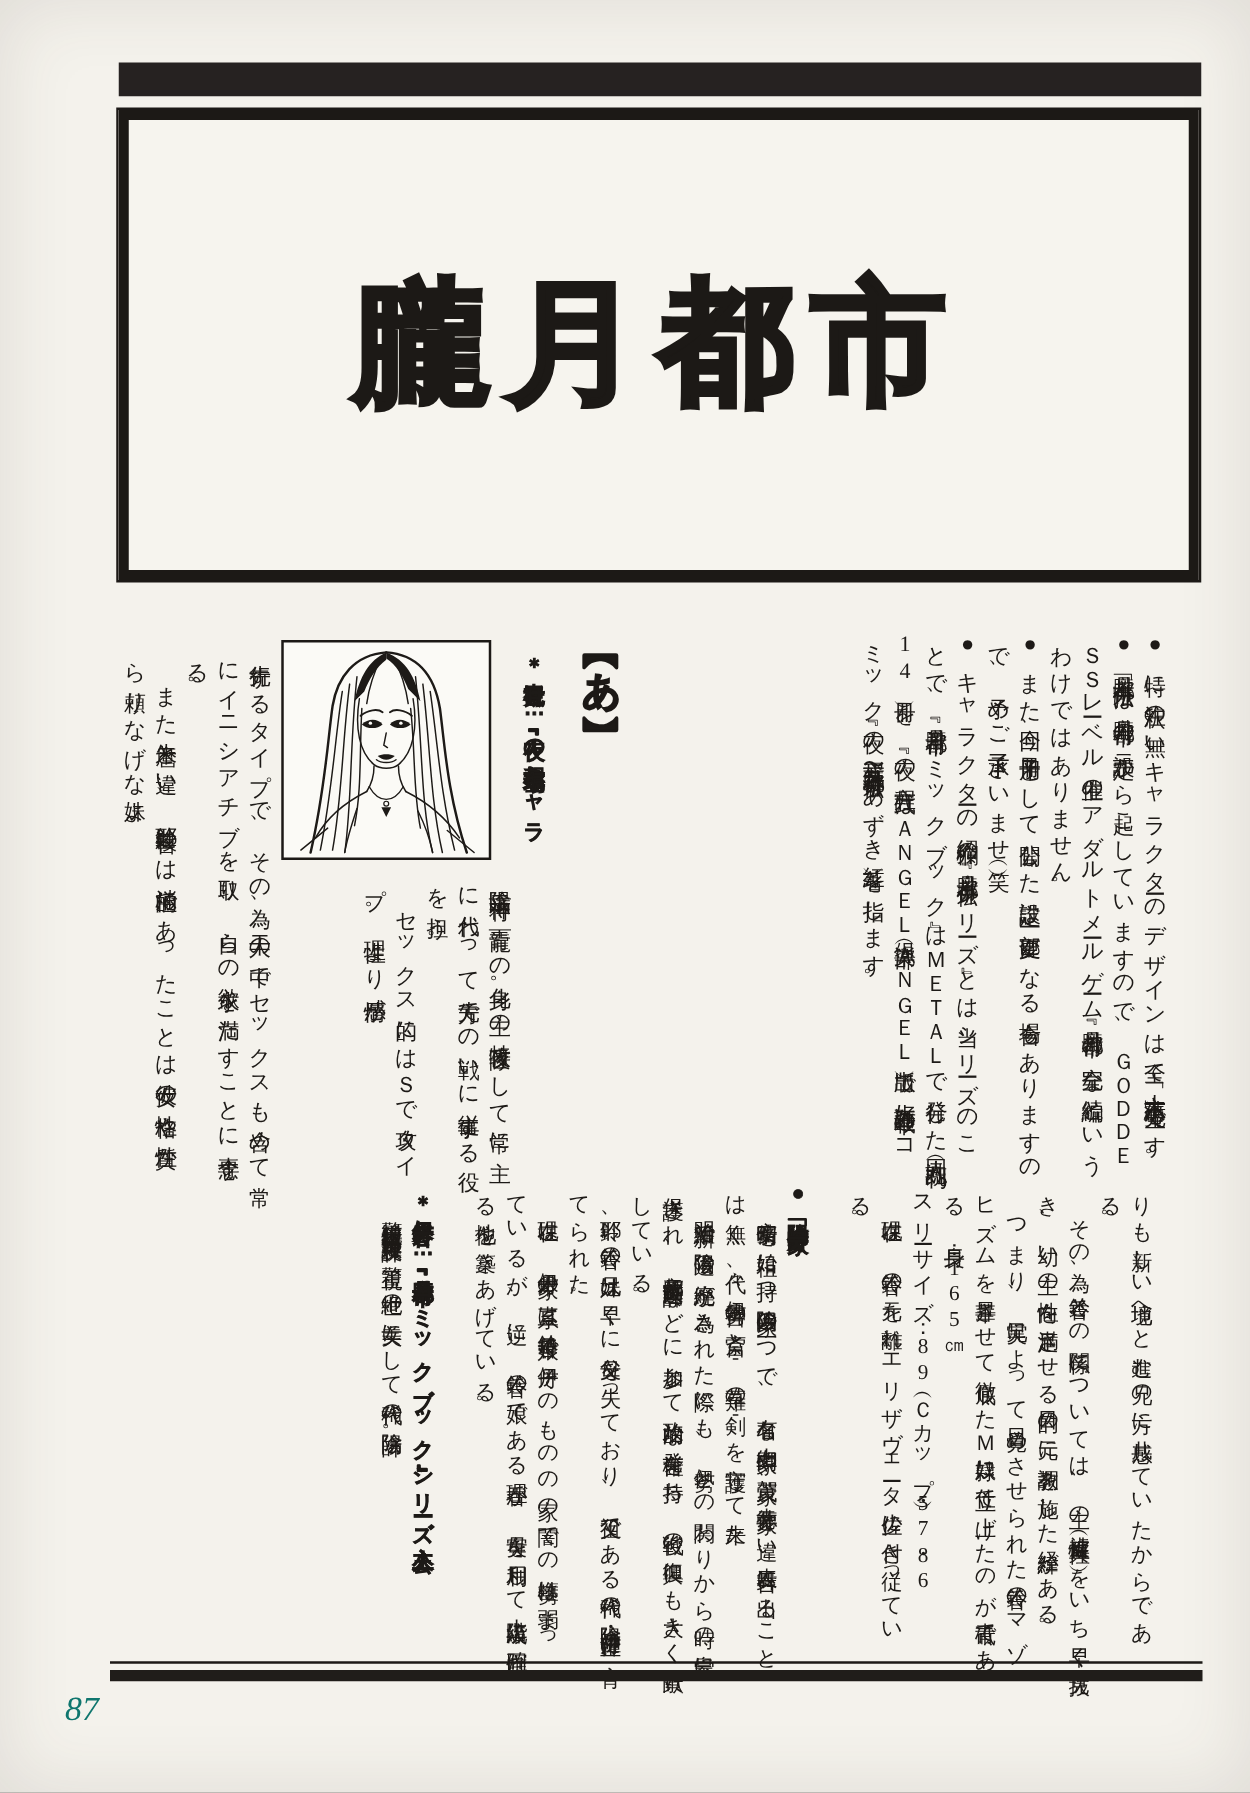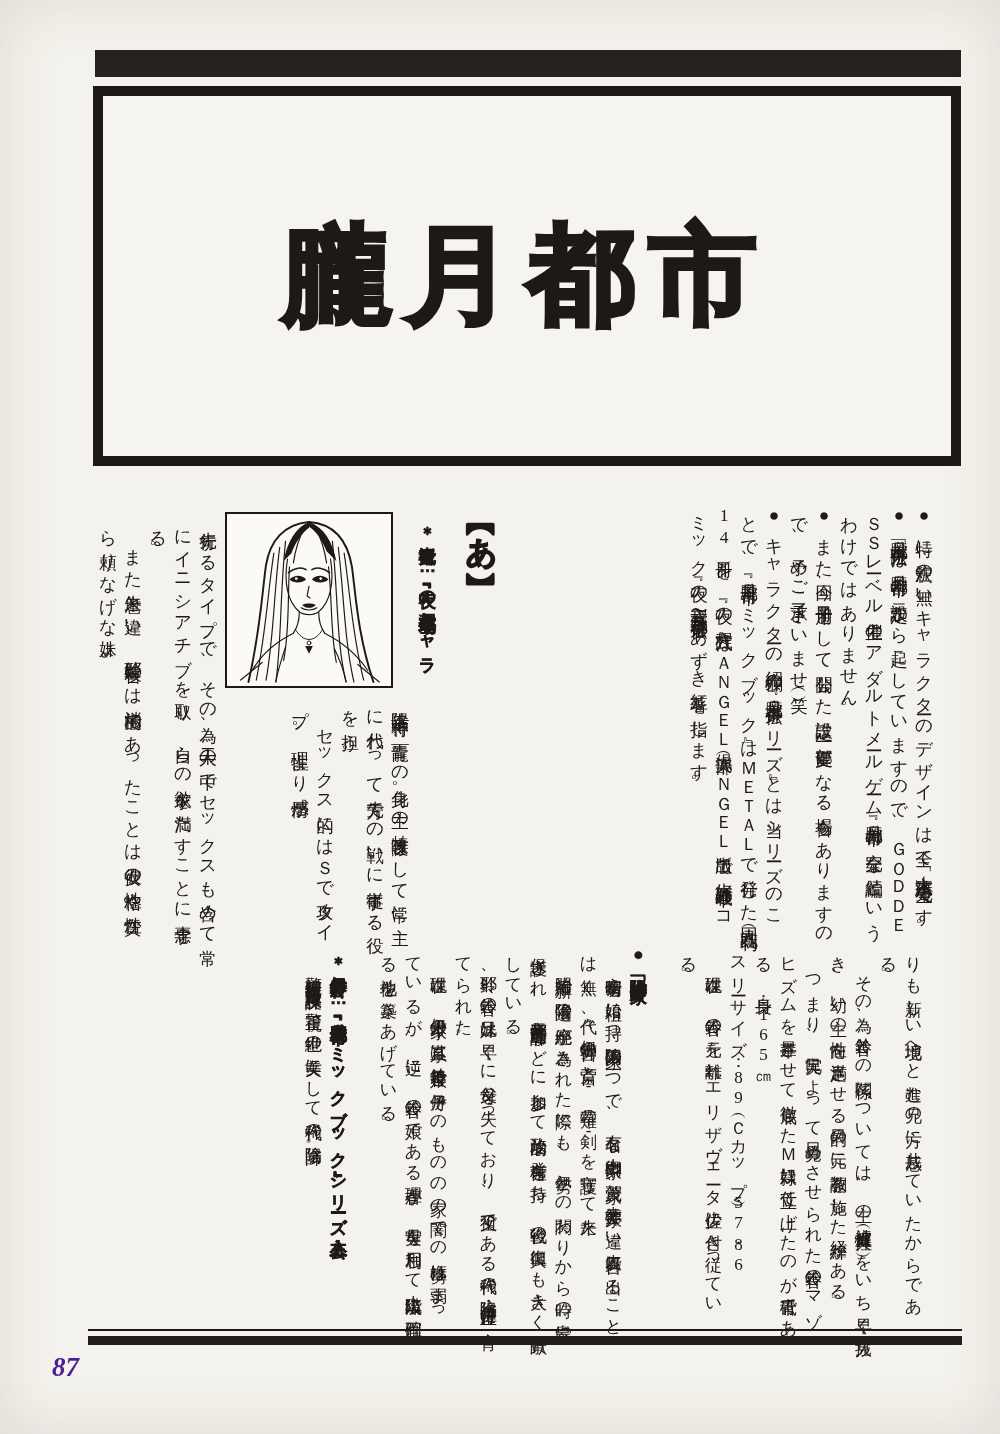--- a/index.html
+++ b/index.html
@@ -60,22 +60,22 @@
   .portrait{
     position:absolute; left:225px; top:512px; width:168px; height:176px;
     border:2px solid #1c1916; box-sizing:border-box; background:#fbfaf6;
   }
   .portrait svg{display:block; width:100%; height:100%;}
   
   .rule-thin {position:absolute; left:88px; top:1329px; width:874px; height:2px; background:#1c1916;}
   .rule-thick{position:absolute; left:88px; top:1336px; width:874px; height:9px; background:#201d1a;}
   .pagenum{
     position:absolute; left:52px; top:1352px;
-    font-family:"Liberation Serif", serif; font-style:italic; font-weight:bold;
-    font-size:27px; color:#4c1d95;
+    font-family:"Liberation Serif", serif; font-style:italic; font-weight:normal;
+    font-size:27px; color:#0f766e;
   }
 </style>
 </head>
 <body>
 
 <div class="page">
 
   <div class="topbar"></div>
 
   <div class="titlebox">

